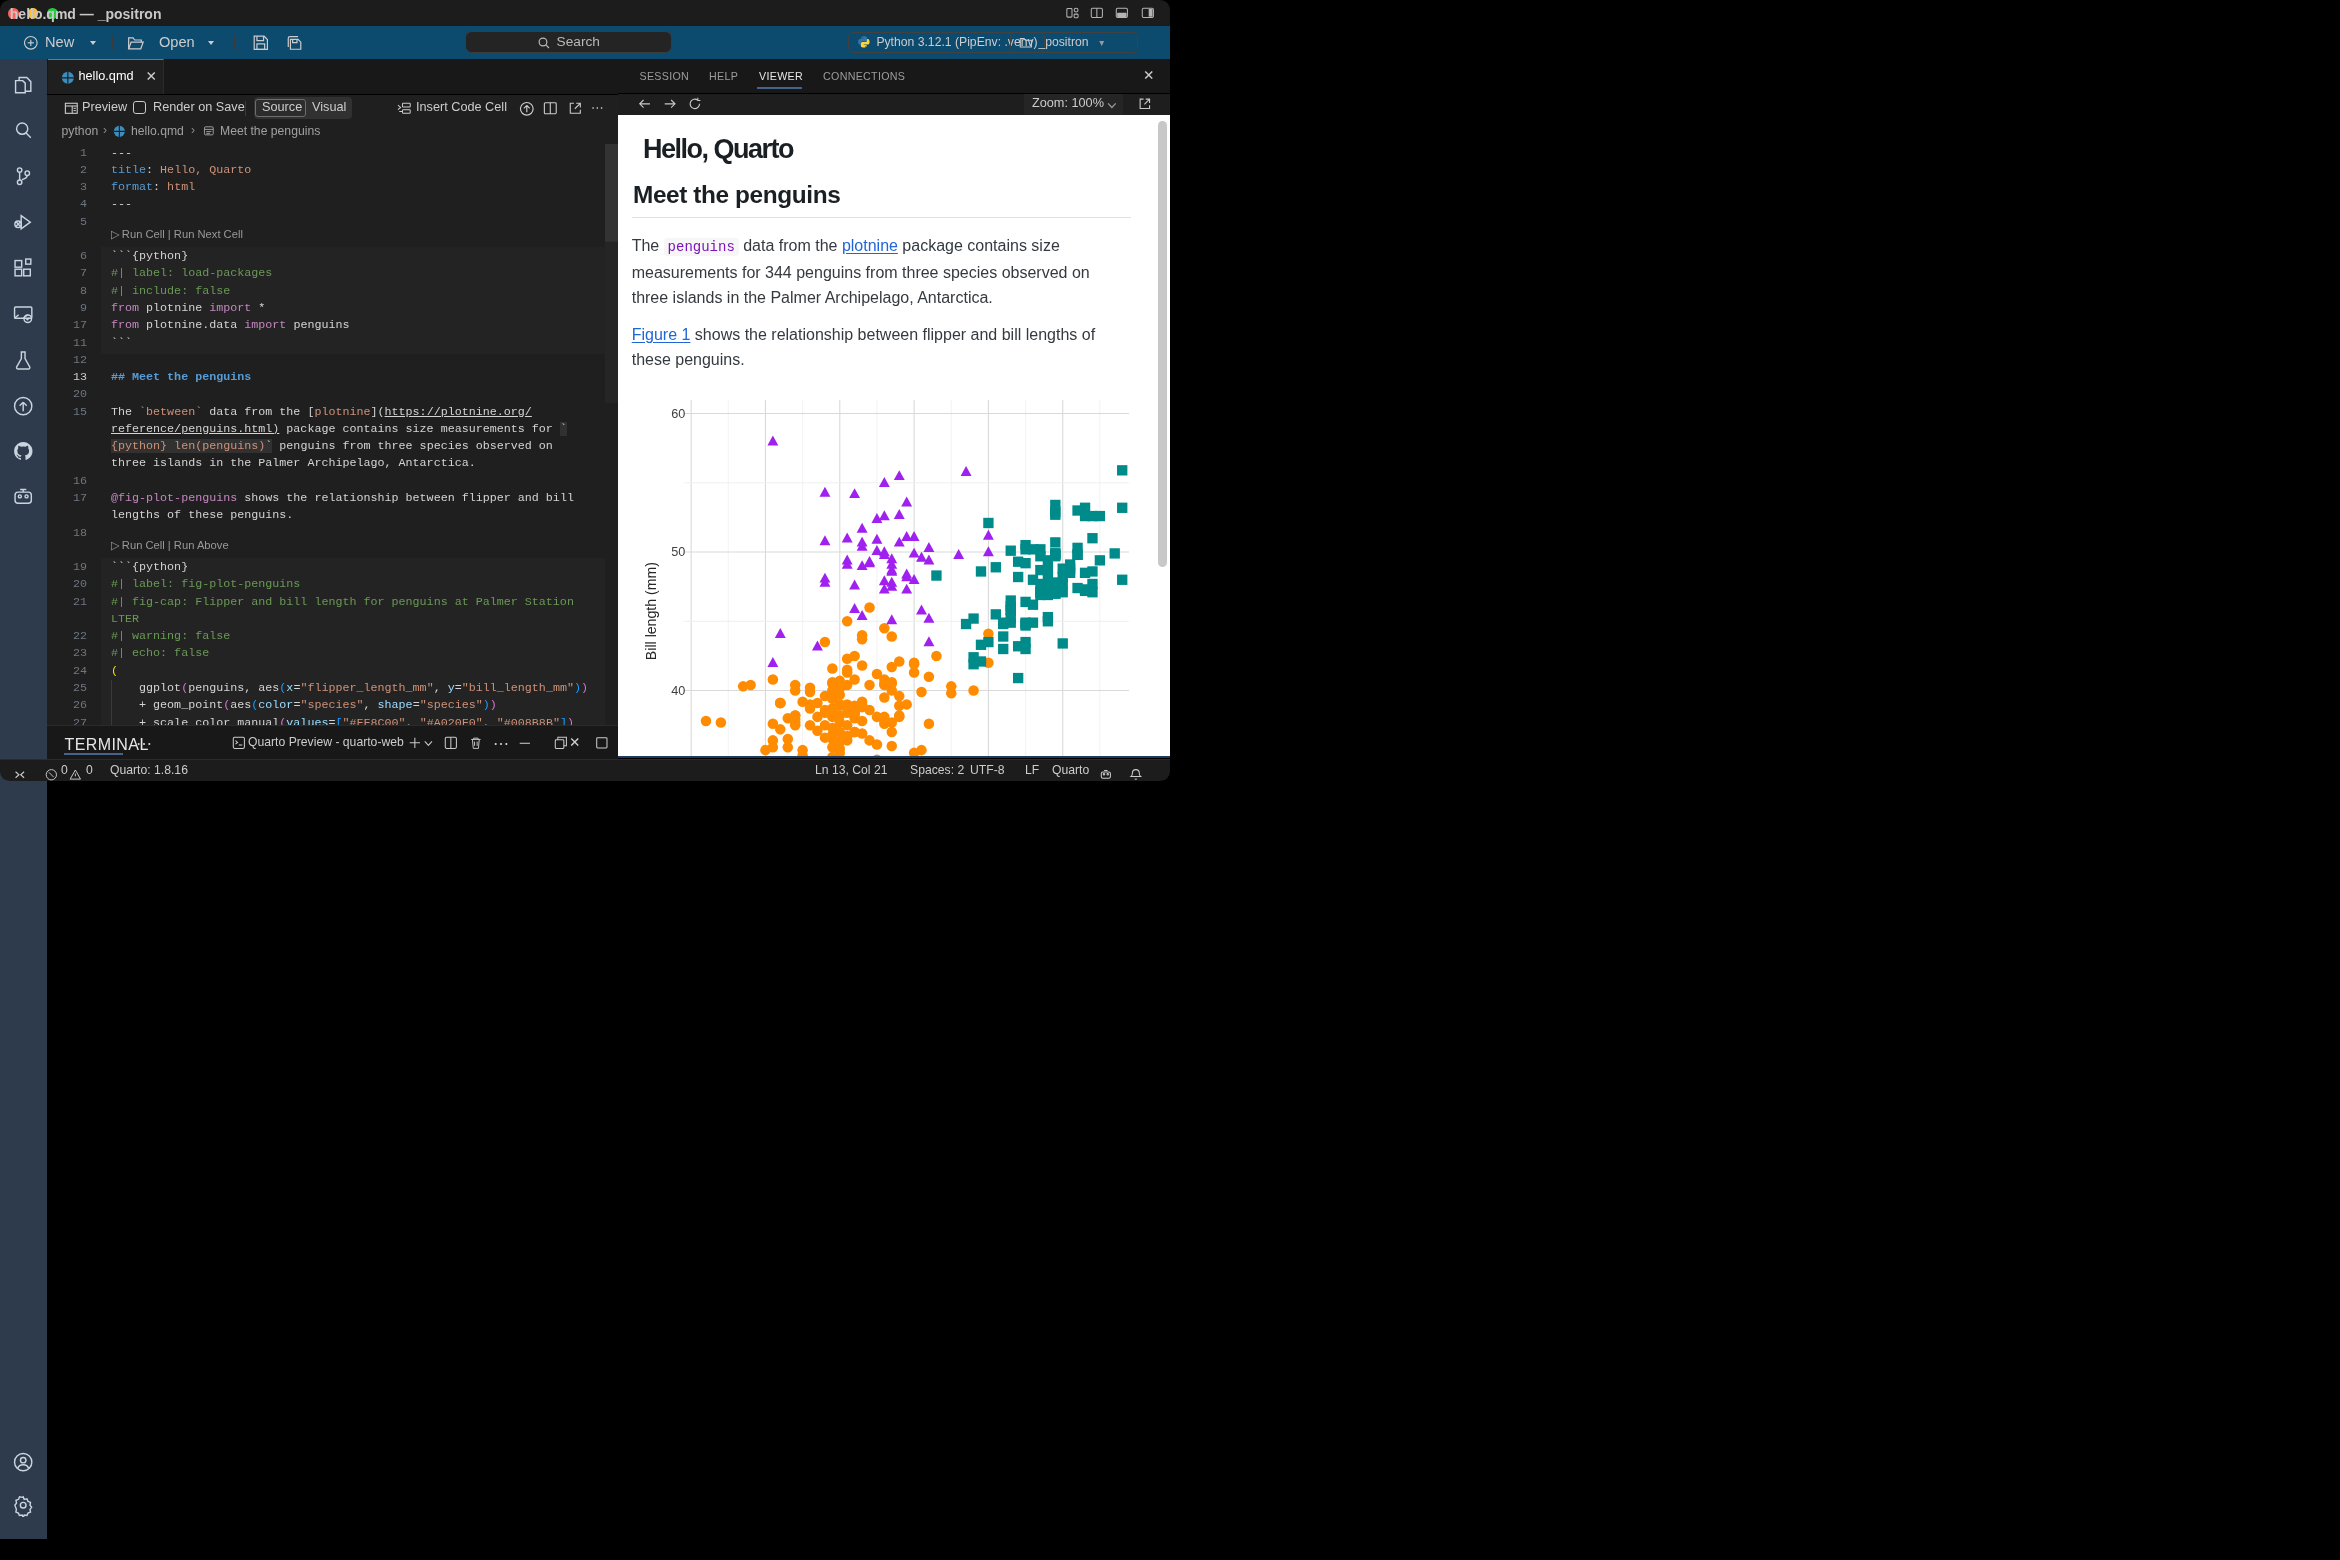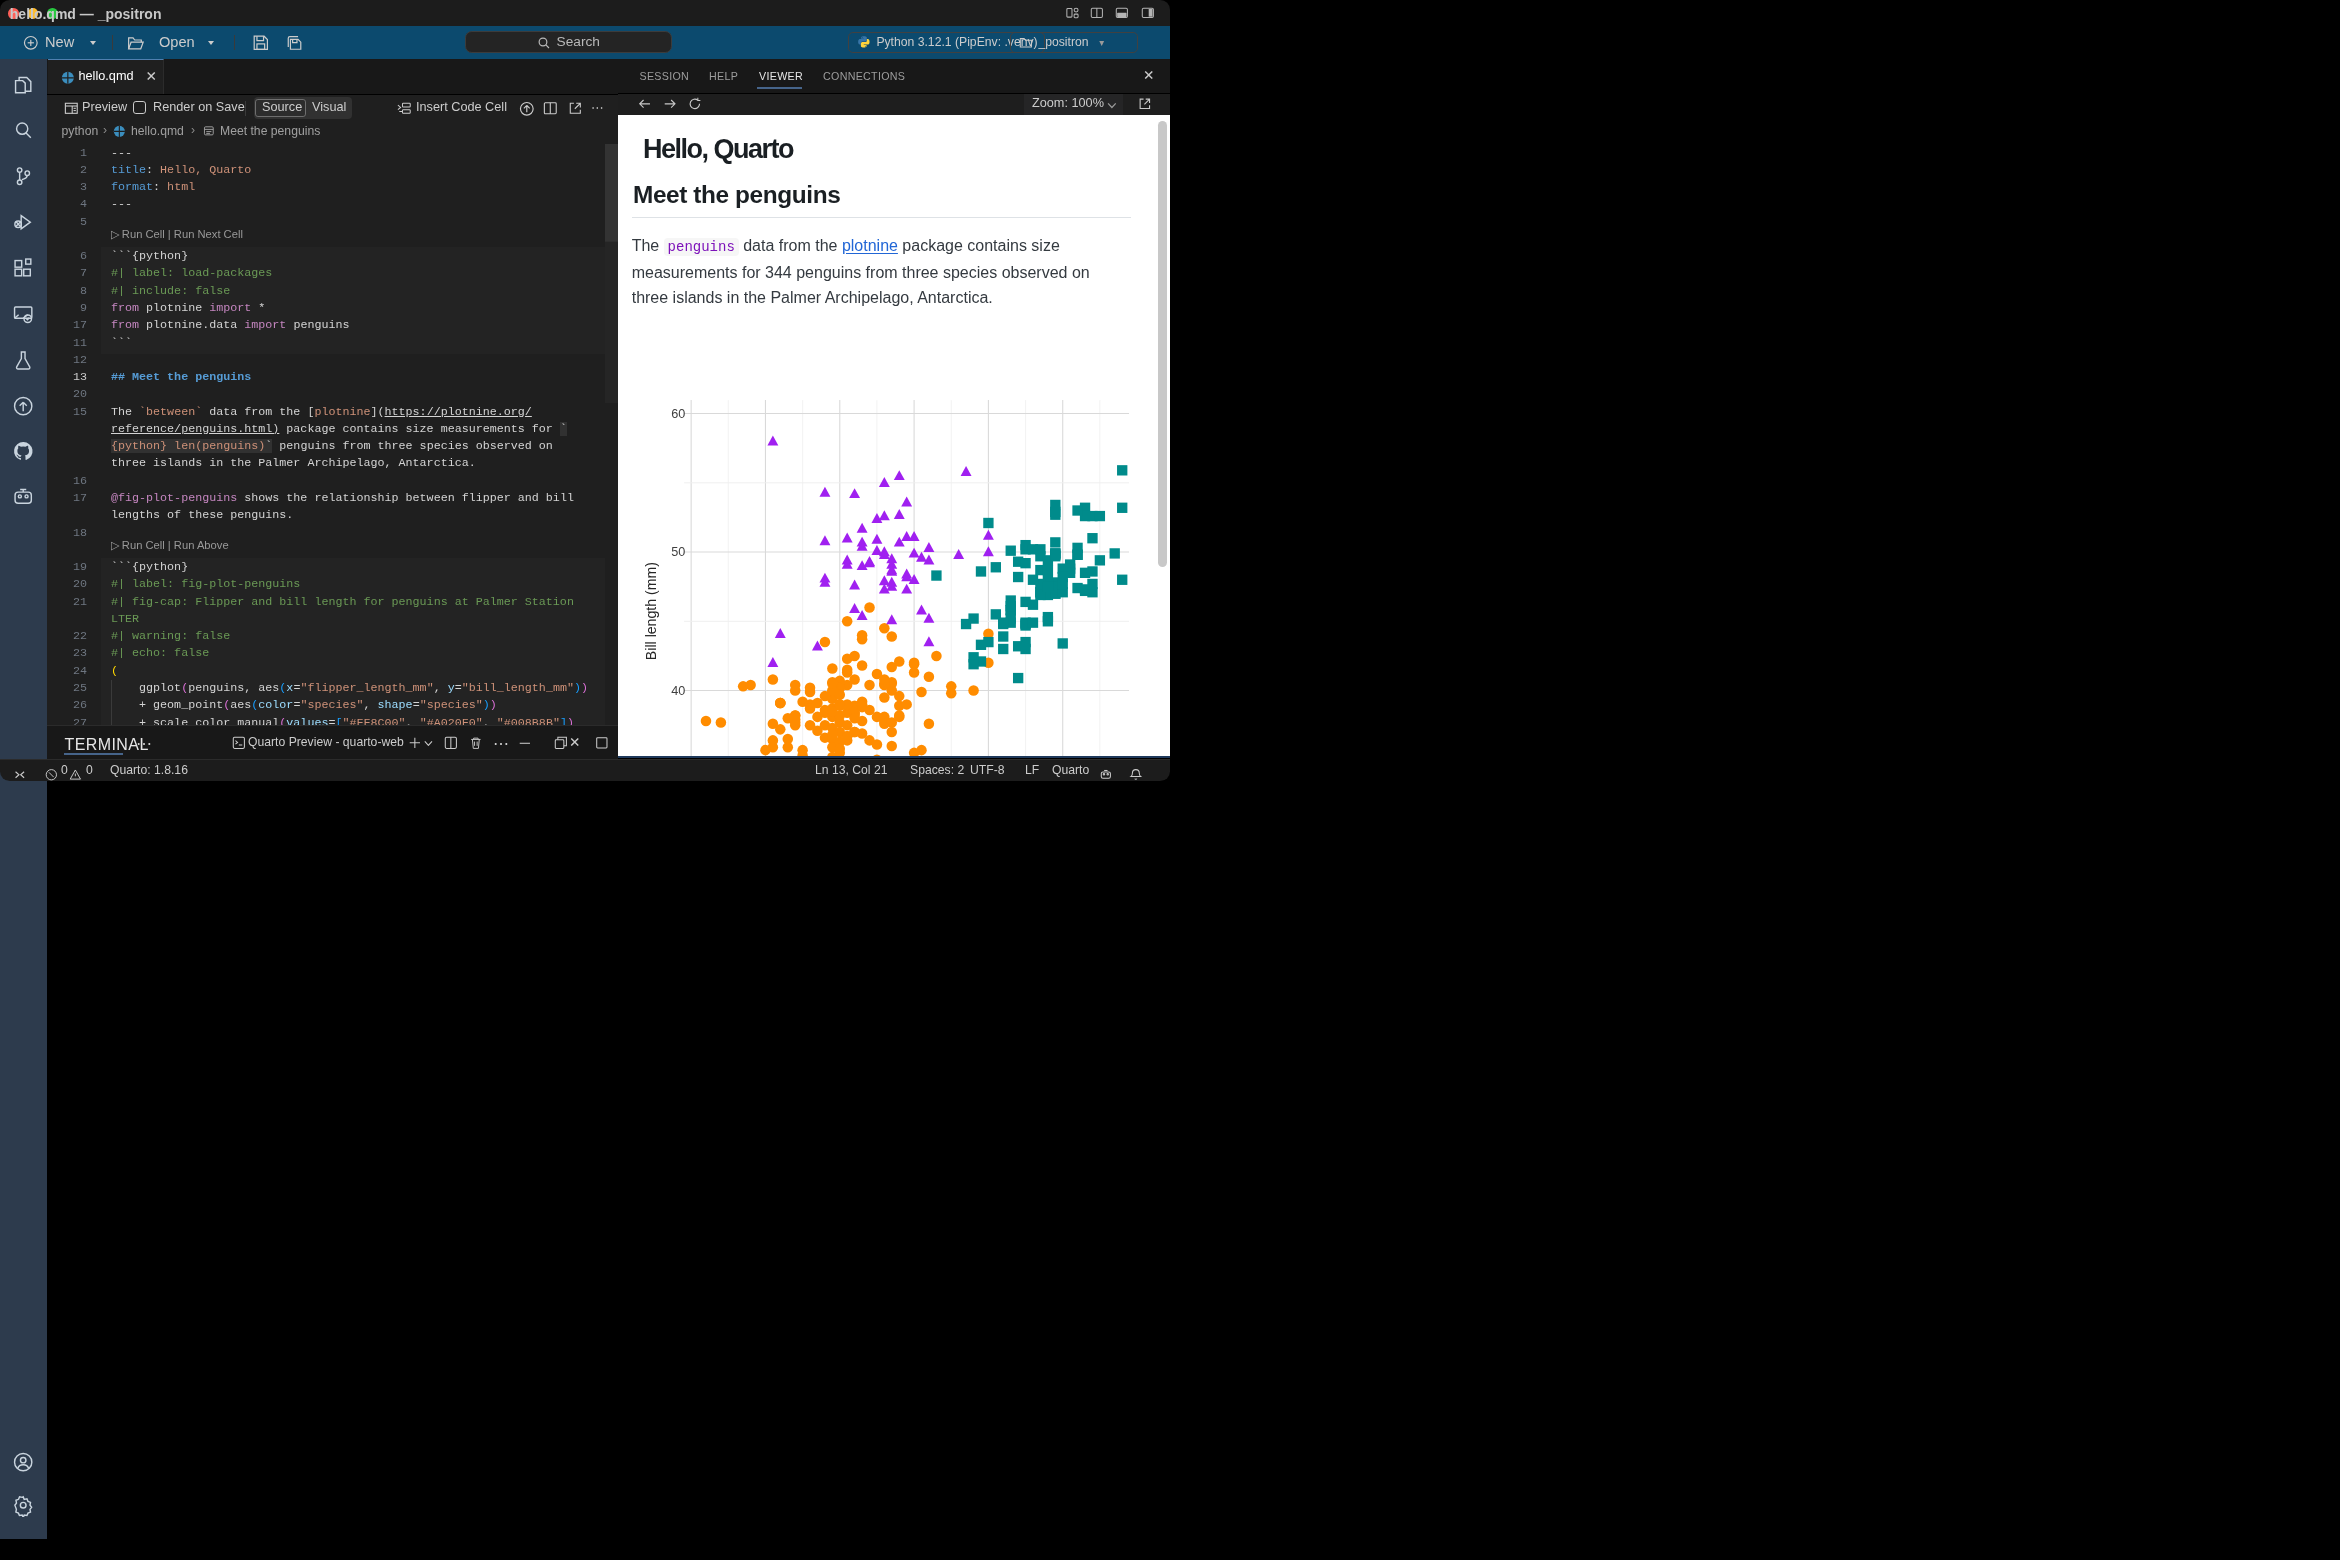--- a/index.html
+++ b/index.html
@@ -370,20 +370,21 @@
       <path d="M13.5 9.5v4h-11v-11h4"></path>
       <path d="M9 2.5h4.5V7M13.5 2.5L7.5 8.5"></path>
     </svg>
 </div>
 
 <div id="viewer">
   <div class="h1" style="top:18.5px">Hello, Quarto</div>
   <div class="h2" style="top:66px">Meet the penguins</div>
   <div style="position:absolute;left:13.7px;top:102px;width:499px;border-top:1px solid #dee2e6"></div>
   <p style="top:118px">The <code class="chip">penguins</code> data from the <a>plotnine</a> package contains size<br>measurements for 344 penguins from three species observed on<br>three islands in the Palmer Archipelago, Antarctica.</p>
+  <p style="top:207px"><a>Figure 1</a> shows the relationship between flipper and bill lengths of<br>these penguins.</p>
   <svg class="abs" style="left:0;top:0" width="552" height="642" viewBox="0 0 566 658">
     <g transform="translate(-634 -117.5)">
 <line x1="709.0" y1="409.7" x2="709.0" y2="778" stroke="#d9d9d9" stroke-width="1.1"></line>
 <line x1="785.2" y1="409.7" x2="785.2" y2="778" stroke="#d9d9d9" stroke-width="1.1"></line>
 <line x1="861.4" y1="409.7" x2="861.4" y2="778" stroke="#d9d9d9" stroke-width="1.1"></line>
 <line x1="937.6" y1="409.7" x2="937.6" y2="778" stroke="#d9d9d9" stroke-width="1.1"></line>
 <line x1="1013.8" y1="409.7" x2="1013.8" y2="778" stroke="#d9d9d9" stroke-width="1.1"></line>
 <line x1="1090.0" y1="409.7" x2="1090.0" y2="778" stroke="#d9d9d9" stroke-width="1.1"></line>
 <line x1="747.1" y1="409.7" x2="747.1" y2="778" stroke="#f2f2f2" stroke-width="1"></line>
 <line x1="823.3" y1="409.7" x2="823.3" y2="778" stroke="#f2f2f2" stroke-width="1"></line>

